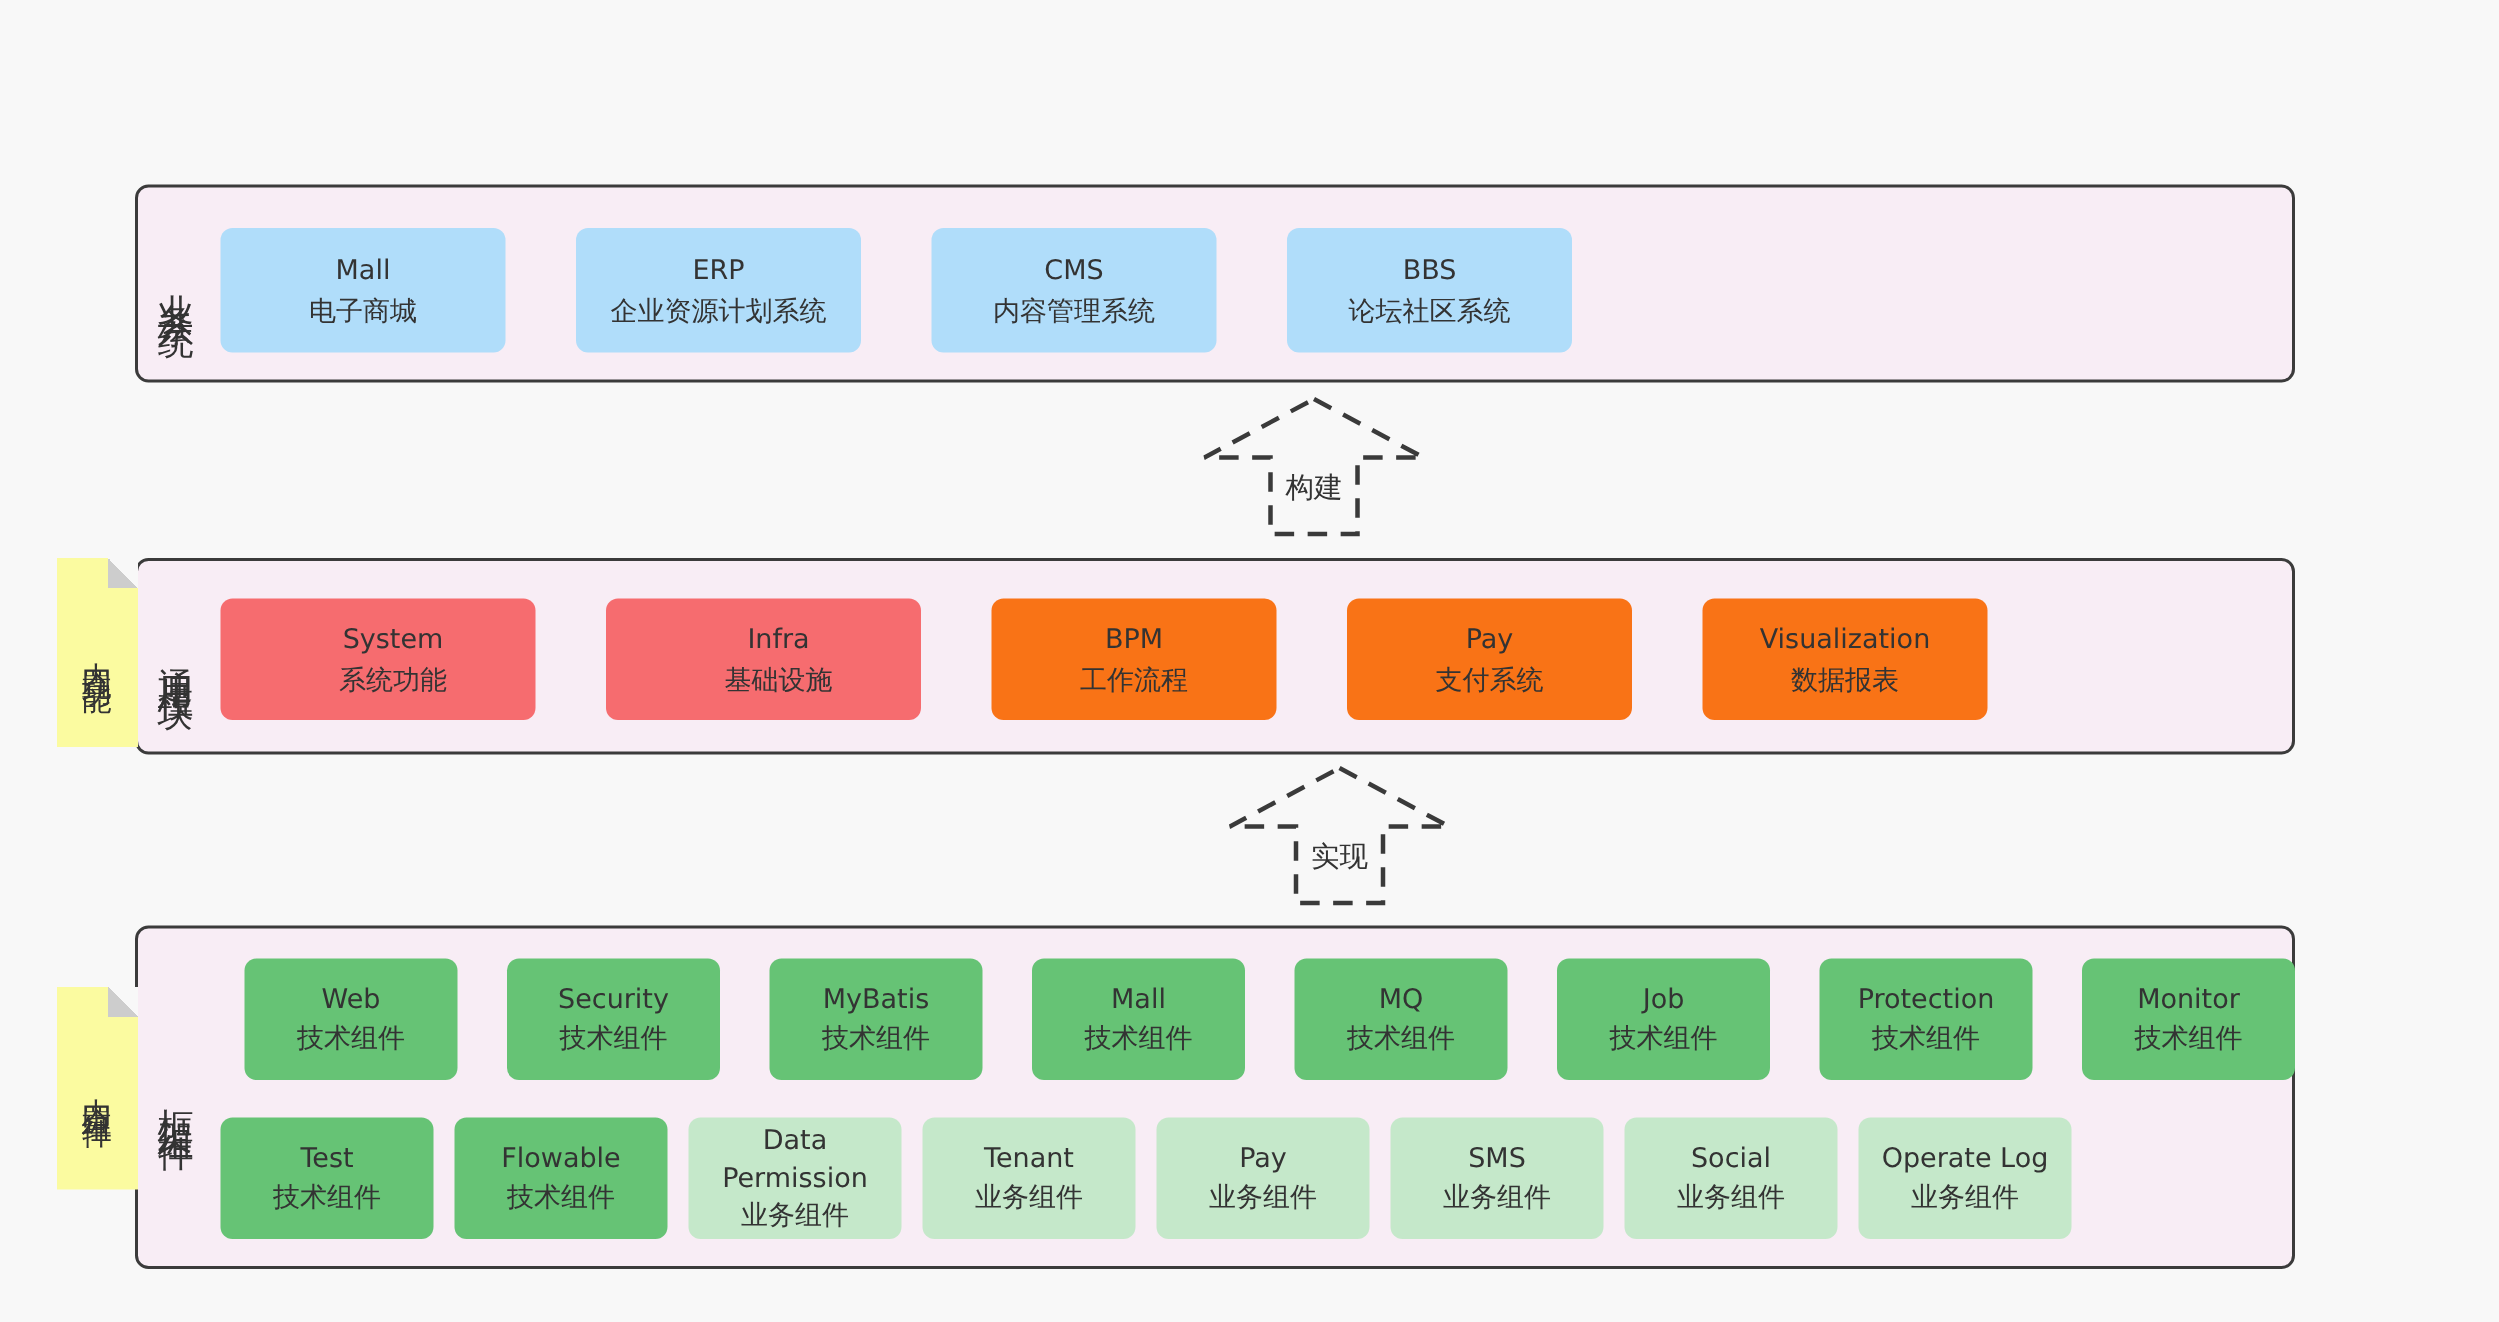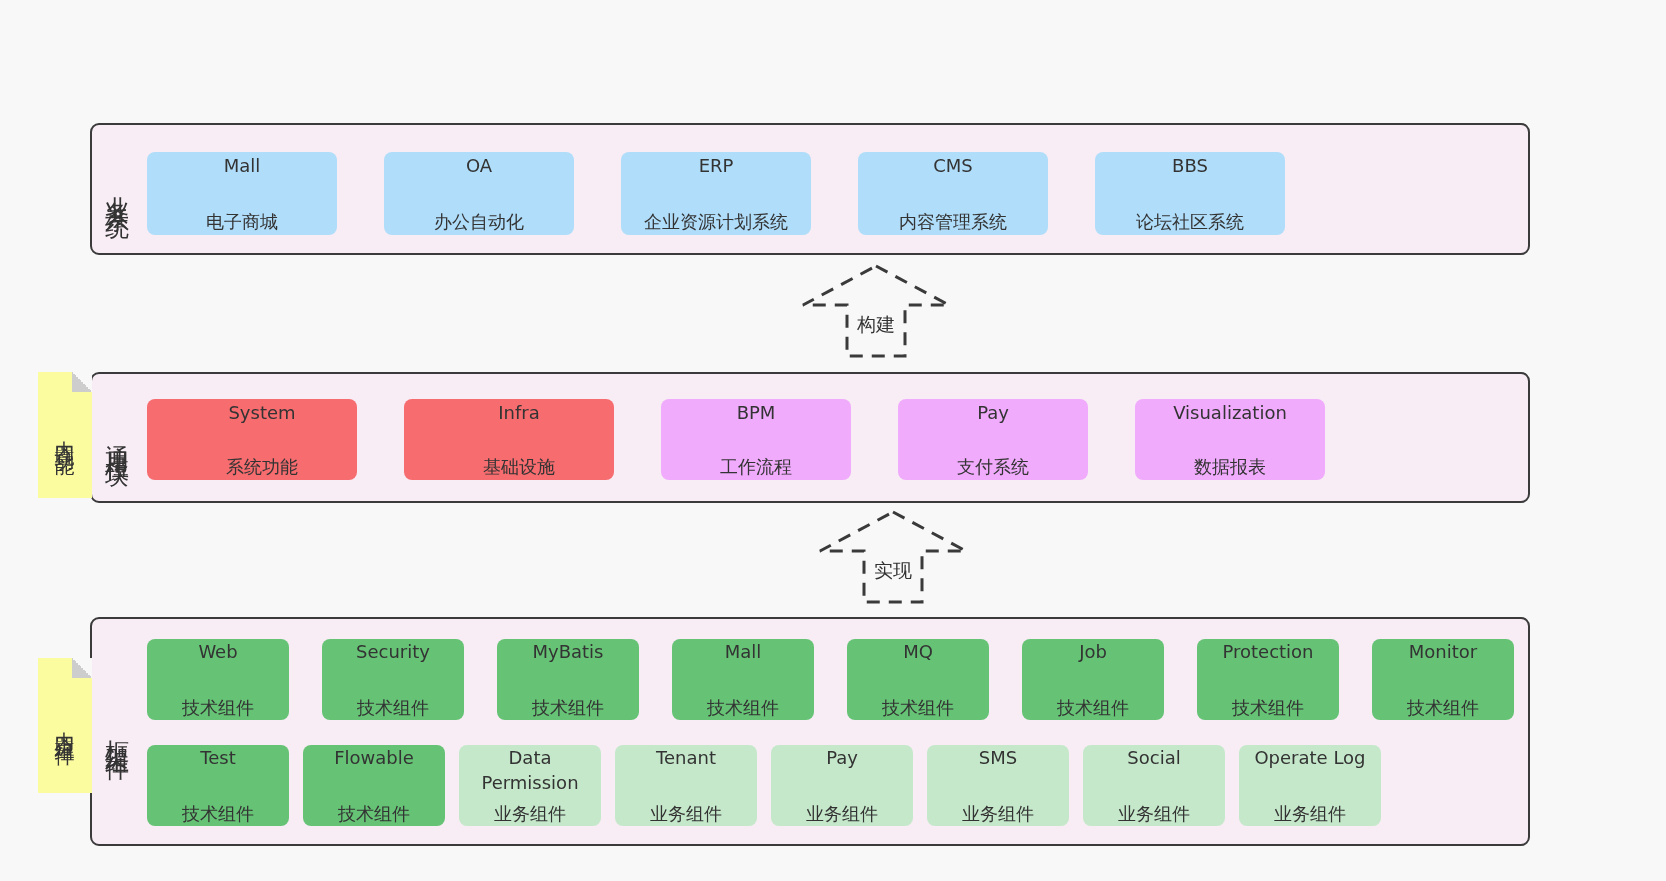--- a/index.html
+++ b/index.html
@@ -16,32 +16,32 @@
   .layer2{top:372px;height:131px;}
   .layer3{top:617px;height:229px;}
   .layer-label{
     position:absolute;left:13px;top:50%;transform:translateY(-50%);
     writing-mode:vertical-rl;text-orientation:upright;
     font-size:24px;letter-spacing:6px;line-height:1;white-space:nowrap;
   }
   .boxes{position:absolute;left:55px;display:flex;}
   .layer1 .boxes{top:27px;gap:47px;}
   .layer2 .boxes{top:25px;gap:47px;}
-  .layer3 .row1{top:20px;gap:33px;}
+  .layer3 .row1{top:20px;gap:33px;margin-left:16px;}
   .layer3 .row2{top:126px;gap:14px;}
   .box{
     flex:0 0 auto;width:190px;height:83px;border-radius:8px;
-    display:flex;flex-direction:column;align-items:center;justify-content:space-between;
+    display:flex;flex-direction:column;align-items:center;justify-content:center;
     text-align:center;font-size:18px;line-height:1.5;
   }
   .layer2 .box{height:81px;}
   .layer3 .box{width:142px;height:81px;line-height:1.4;padding:0 4px;box-sizing:border-box;}
   .blue{background:#b0ddfa;}
   .red{background:#f66c6f;padding-left:20px;}
-  .pink{background:#f0abfc;}
+  .pink{background:#f97316;}
   .green{background:#66c375;}
   .lgreen{background:#c5e8ca;}
   .note{
     position:absolute;left:38px;width:54px;background:#fbfba0;z-index:5;
     display:flex;align-items:center;justify-content:center;
   }
   .note1{top:372px;height:126px;}
   .note2{top:658px;height:135px;}
   .note::before{
     content:"";position:absolute;top:0;right:0;width:20px;height:20px;
@@ -64,24 +64,20 @@
 <body>
 
 <section class="layer layer1">
   <div class="layer-label">业务系统</div>
   <div class="boxes">
     <div class="box blue">
       <span>Mall</span>
       <span>电子商城</span>
     </div>
     <div class="box blue">
-      <span>OA</span>
-      <span>办公自动化</span>
-    </div>
-    <div class="box blue">
       <span>ERP</span>
       <span>企业资源计划系统</span>
     </div>
     <div class="box blue">
       <span>CMS</span>
       <span>内容管理系统</span>
     </div>
     <div class="box blue">
       <span>BBS</span>
       <span>论坛社区系统</span>

